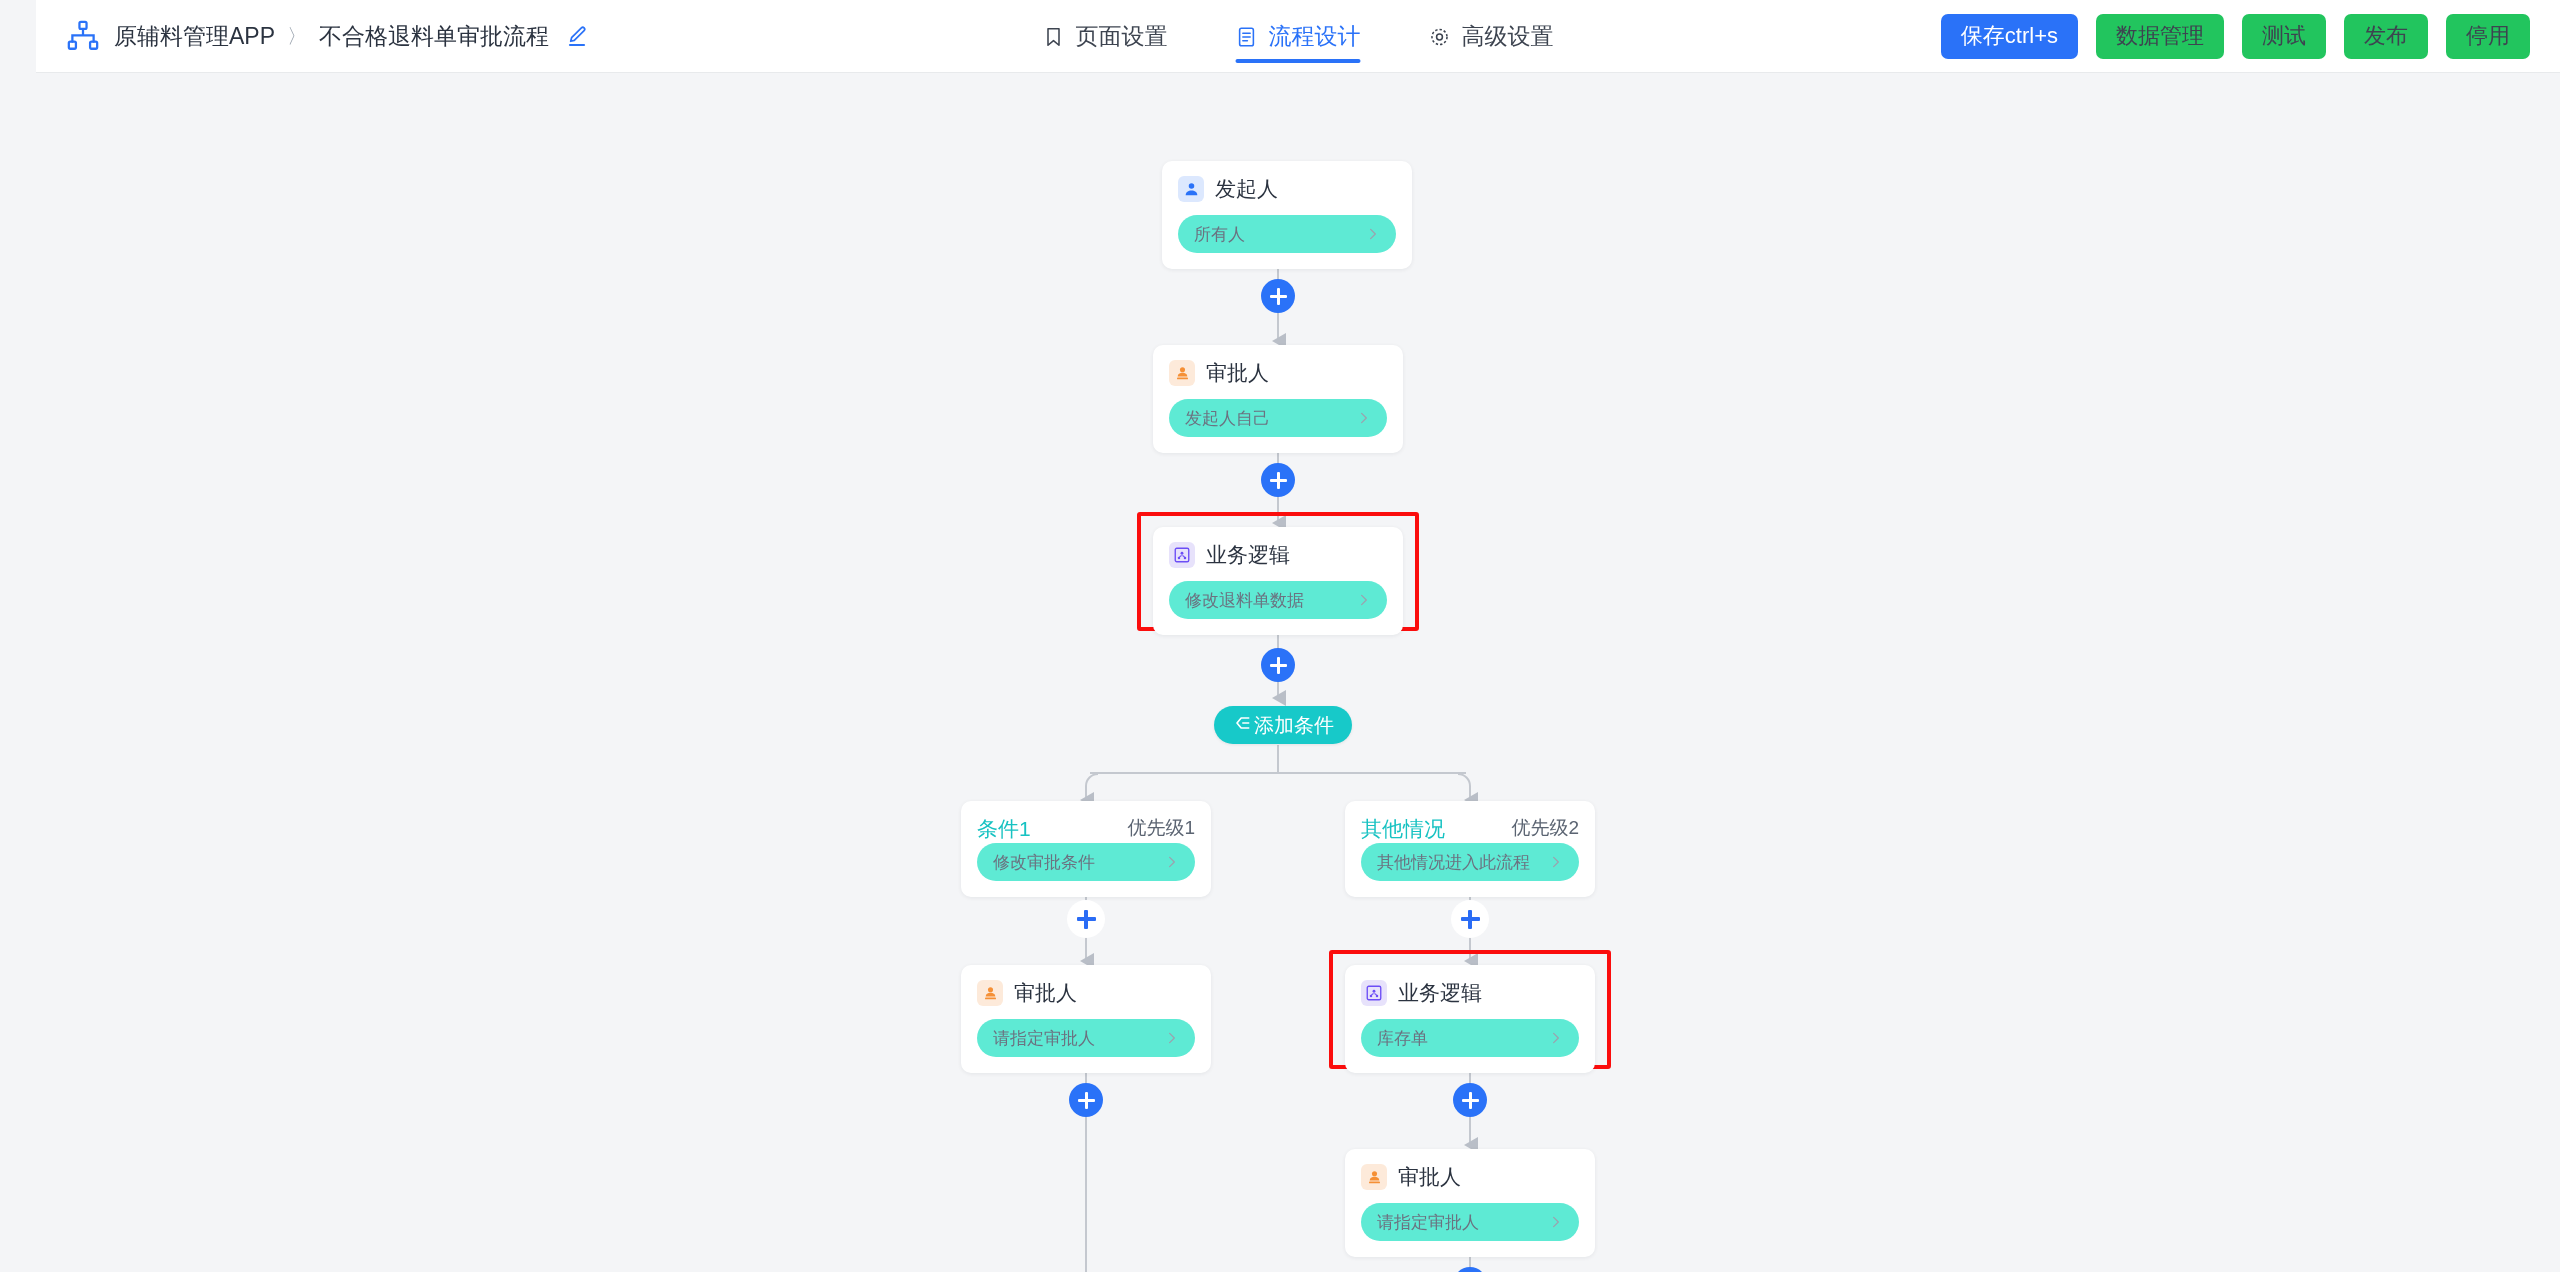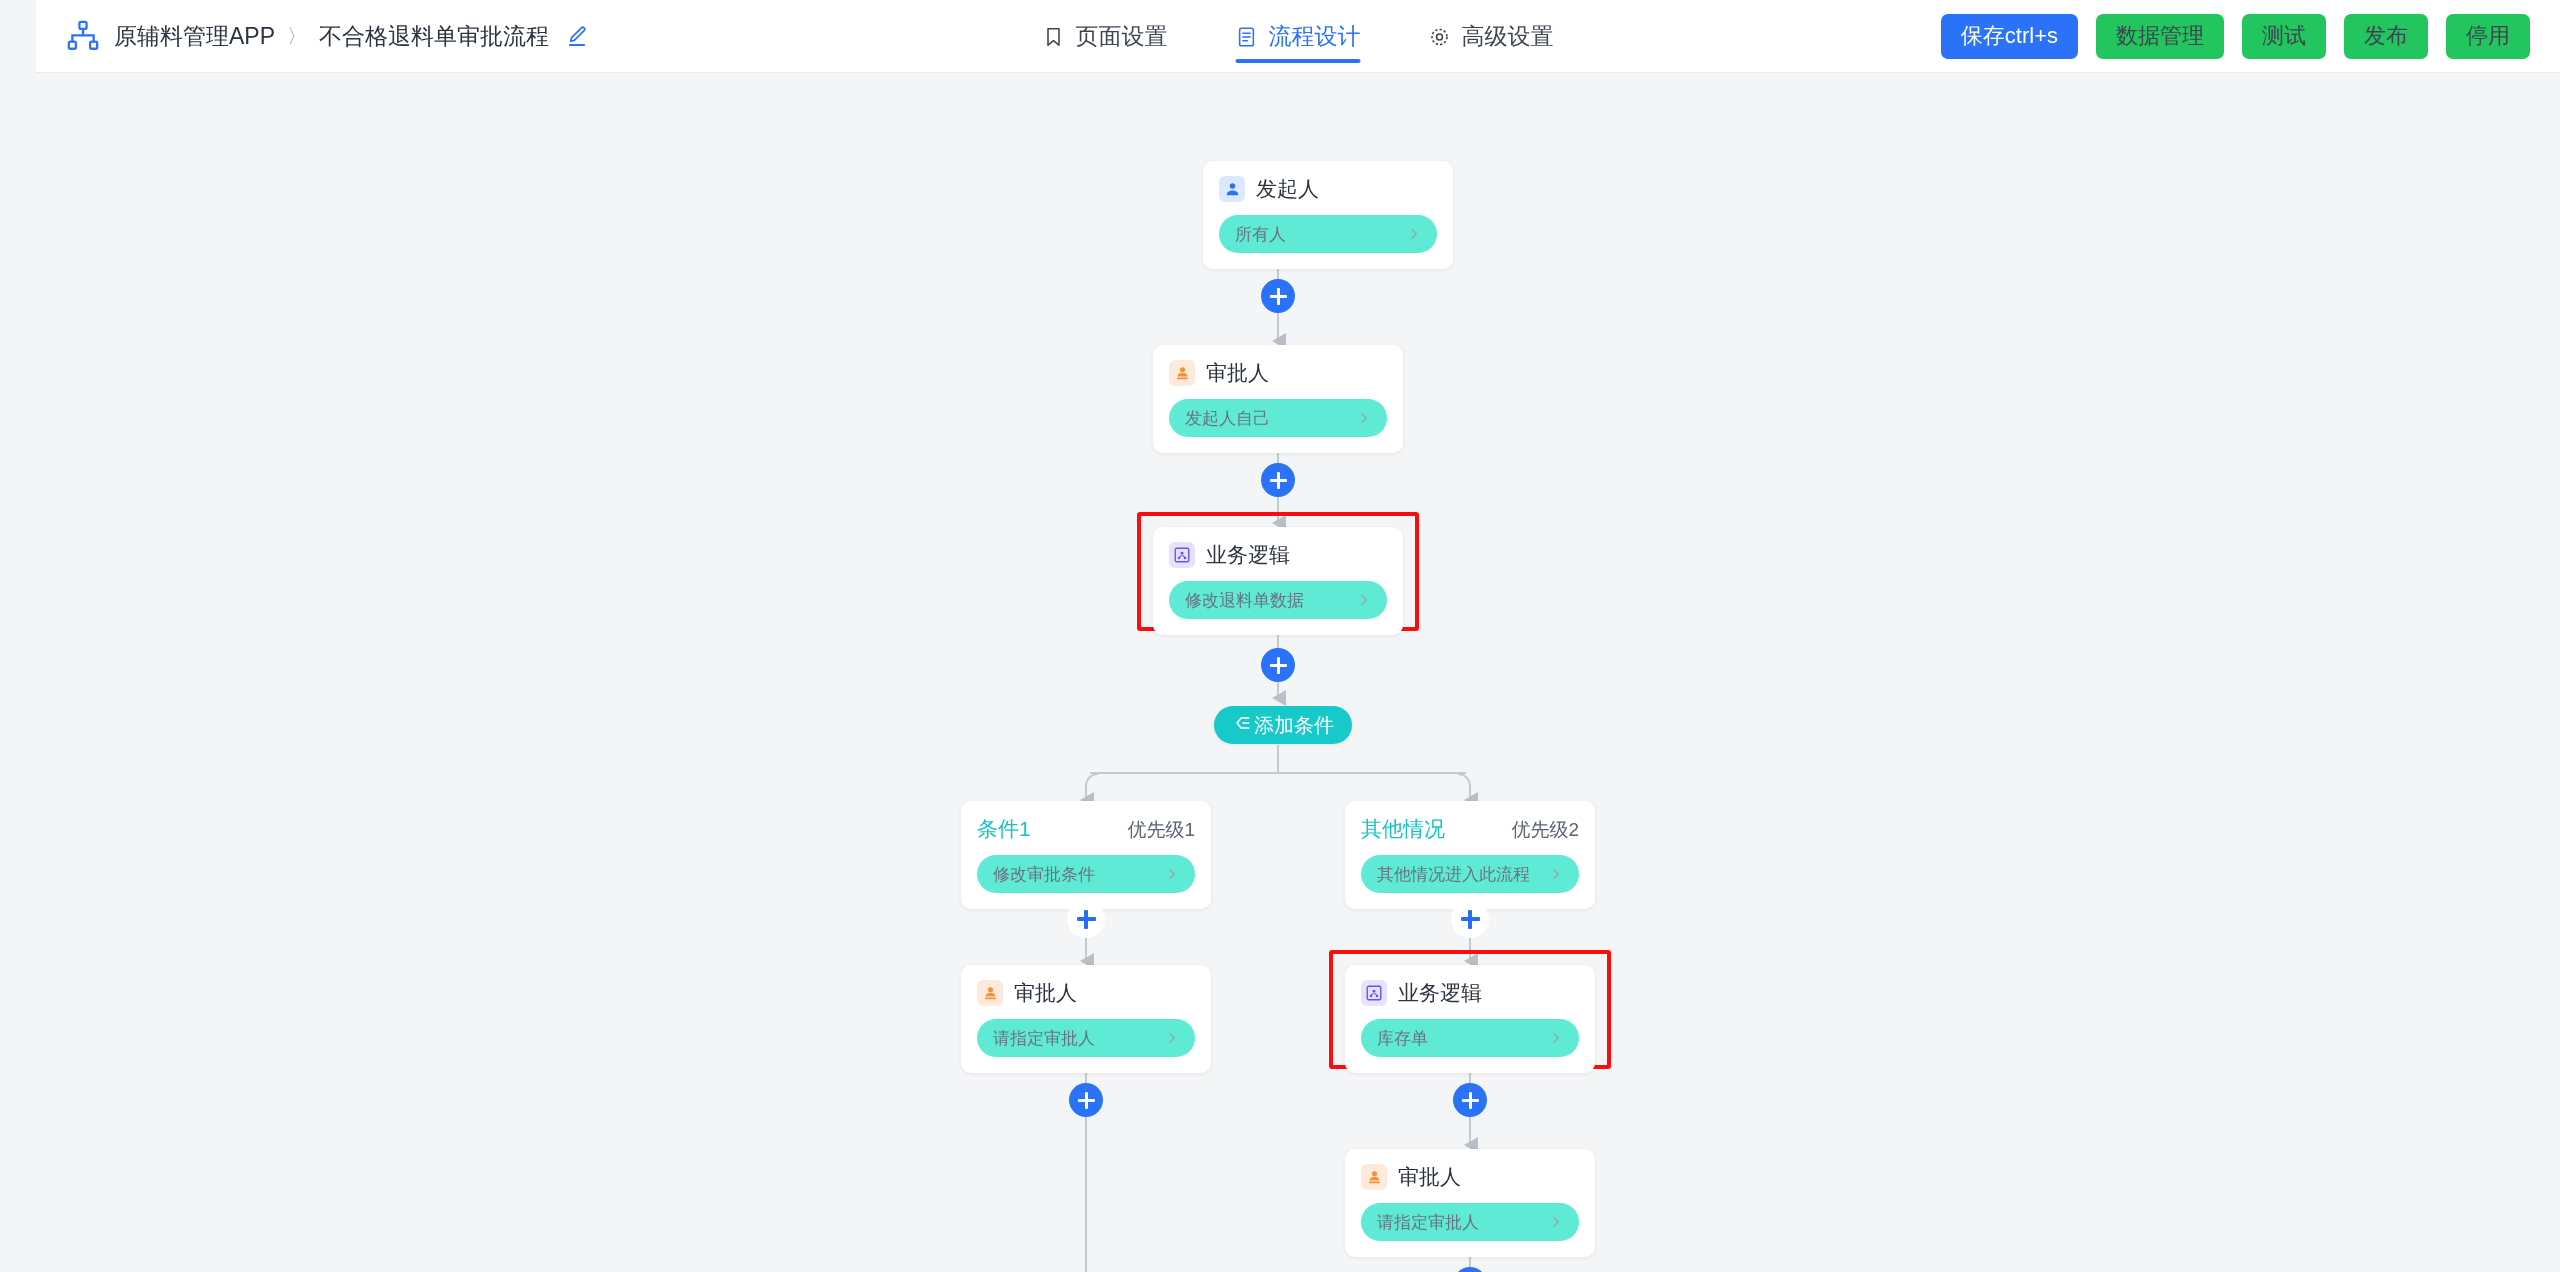--- a/index.html
+++ b/index.html
@@ -98,21 +98,21 @@
 
   
   .cond {
     position: absolute;
     width: 250px;
     background: #ffffff;
     border-radius: 10px;
     padding: 14px 16px 16px 16px;
     box-shadow: 0 1px 4px rgba(16,24,40,.07);
   }
-  .cond-head { display: flex; align-items: flex-end; margin-bottom: 12px; }
+  .cond-head { display: flex; align-items: flex-start; }
   .cond-name { font-size: 21px; color: #17c2c2; white-space: nowrap; }
   .cond-pri { margin-left: auto; font-size: 19px; color: #5b6472; white-space: nowrap; }
 
   
   .addcond {
     position: absolute;
     height: 38px; padding: 0 18px;
     background: #17c9c9; color: #fff; border-radius: 19px;
     display: flex; align-items: center; gap: 2px;
     font-size: 20px; cursor: pointer;
@@ -240,21 +240,21 @@
 
       <circle cx="1470" cy="1172" r="5" fill="#c4c8cf" stroke="none"></circle>
       <path d="M1470 1172 L1470 1240"></path>
 
       <path d="M1086 1228 a12 12 0 0 0 12 12 L1458 1240 a12 12 0 0 0 12 -12"></path>
 
       <path d="M1278 1240 L1278 1272"></path>
     </g>
   </svg>
 
-  <div class="node" style="left:1203px; top:88px;">
+  <div class="node" style="left:1162px; top:88px;">
     <div class="node-head">
       <span class="node-badge badge-blue">
         <svg width="17" height="17" viewBox="0 0 24 24" fill="#2a72f8">
           <circle cx="12" cy="7.2" r="3.9"></circle>
             <path d="M3.8 20c0-4.3 3.7-6.6 8.2-6.6s8.2 2.3 8.2 6.6z"></path>
         </svg>
       </span>
       <span class="node-title">发起人</span>
     </div>
     <div class="node-field">

